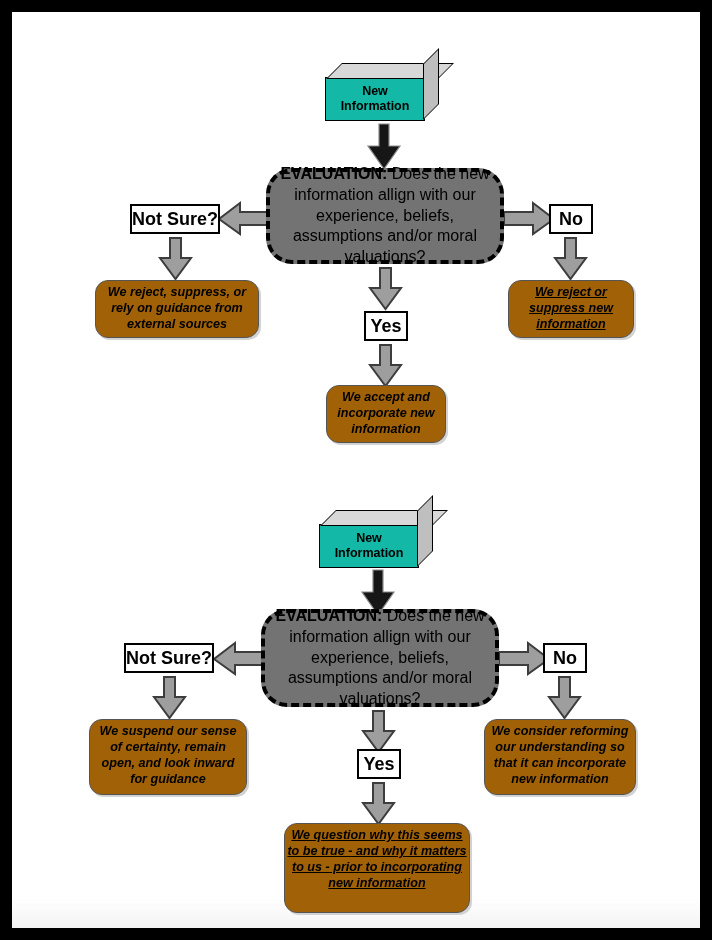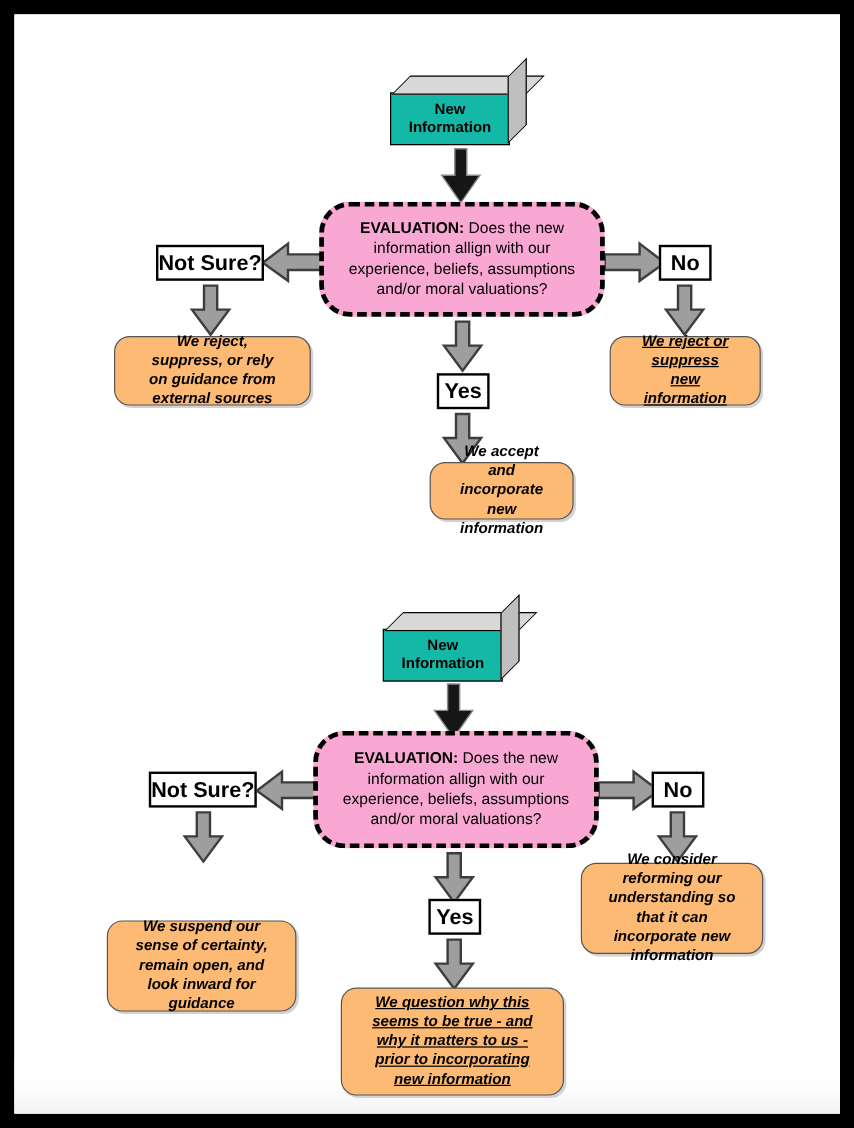--- a/index.html
+++ b/index.html
@@ -56,49 +56,49 @@
     left:0px;right:-14px;top:-15px;
     background:#d8d8d8;
     border:1.4px solid #000;
     transform:skewX(-45deg);
     transform-origin:left bottom;
     z-index:-1;
   }
 
   
   .eval{
-    background:#f9a8d4;
+    background:#737373;
     border:4px dashed #000000;
     border-radius:26px;
     display:flex;align-items:center;justify-content:center;
     text-align:center;
-    font-size:13px;line-height:1.30;color:#000;
+    font-size:16px;line-height:1.30;color:#000;
     padding:6px 10px;
     z-index:3;
   }
   .eval .lead{font-weight:bold;}
 
   
   .label-box{
     background:#ffffff;
     border:2.4px solid #000000;
     display:flex;align-items:center;justify-content:center;
     font-weight:bold;font-size:18px;color:#000;
     z-index:3;
   }
 
   
   .outcome{
-    background:#fdba74;
+    background:#a16207;
     border:1.5px solid #555555;
     border-radius:13px;
-    display:flex;align-items:center;justify-content:center;
+    display:flex;align-items:flex-start;justify-content:center;
     text-align:center;
     font-style:italic;font-weight:bold;font-size:12.6px;line-height:1.26;color:#000;
-    padding:4px 21px;
+    padding:4px 2px;
     box-shadow:2px 2px 0 0 #d2d2d2;
     z-index:3;
   }
 
   .arrow{position:absolute;z-index:2;}
   .arrow svg{display:block;overflow:visible;}
 </style>
 </head>
 <body>
 
@@ -177,21 +177,21 @@
       </div>
 
       <div class="node outcome" style="left:83px;top:268px;width:164px;height:58px;">
         <span>We reject, suppress, or rely on guidance from external sources</span>
       </div>
 
       <div class="node outcome" style="left:496px;top:268px;width:126px;height:58px;text-decoration:underline;">
         <span>We reject or suppress new information</span>
       </div>
 
-      <div class="node outcome" style="left:314px;top:373px;width:120px;height:48px;margin-left:32px;">
+      <div class="node outcome" style="left:314px;top:373px;width:120px;height:58px;">
         <span>We accept and incorporate new information</span>
       </div>
 
     </div>
 
     <div>
 
       <div class="node block3d" style="left:307px;top:512px;width:100px;height:44px;">
         <span class="topface"></span>
         <span class="side"></span>
@@ -254,21 +254,21 @@
       <div class="node label-box" style="left:345px;top:737px;width:44px;height:30px;">
         <span>Yes</span>
       </div>
 
       <div class="arrow" style="left:350px;top:771px;width:34px;height:42px;">
         <svg width="34" height="42" viewBox="0 0 34 42">
           <polygon points="11,0 22,0 22,20 32,20 16.5,41 1,20 11,20" fill="#9e9e9e" stroke="#3d3d3d" stroke-width="2"></polygon>
         </svg>
       </div>
 
-      <div class="node outcome" style="left:77px;top:707px;width:158px;height:76px;margin-top:48px;">
+      <div class="node outcome" style="left:77px;top:707px;width:158px;height:76px;">
         <span>We suspend our sense of certainty, remain open, and look inward for guidance</span>
       </div>
 
       <div class="node outcome" style="left:472px;top:707px;width:152px;height:76px;font-style:italic;">
         <span>We consider reforming our understanding so that it can incorporate new information</span>
       </div>
 
       <div class="node outcome" style="left:272px;top:811px;width:186px;height:90px;text-decoration:underline;">
         <span>We question why this seems to be true - and why it matters to us - prior to incorporating new information</span>
       </div>

